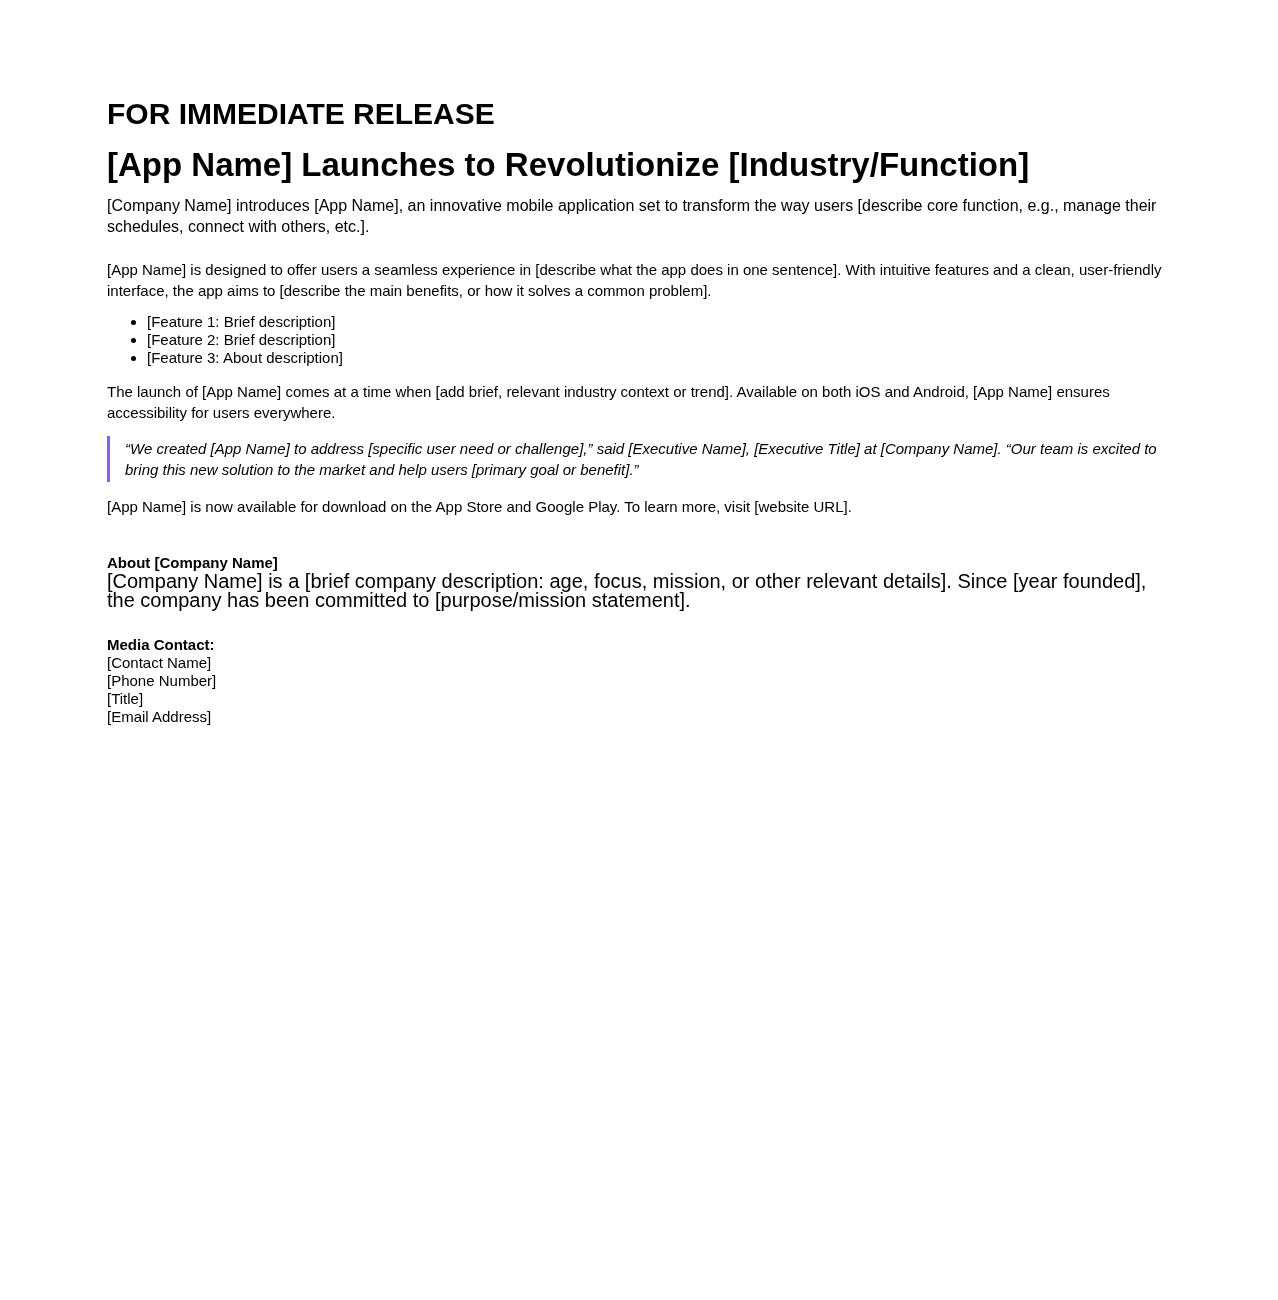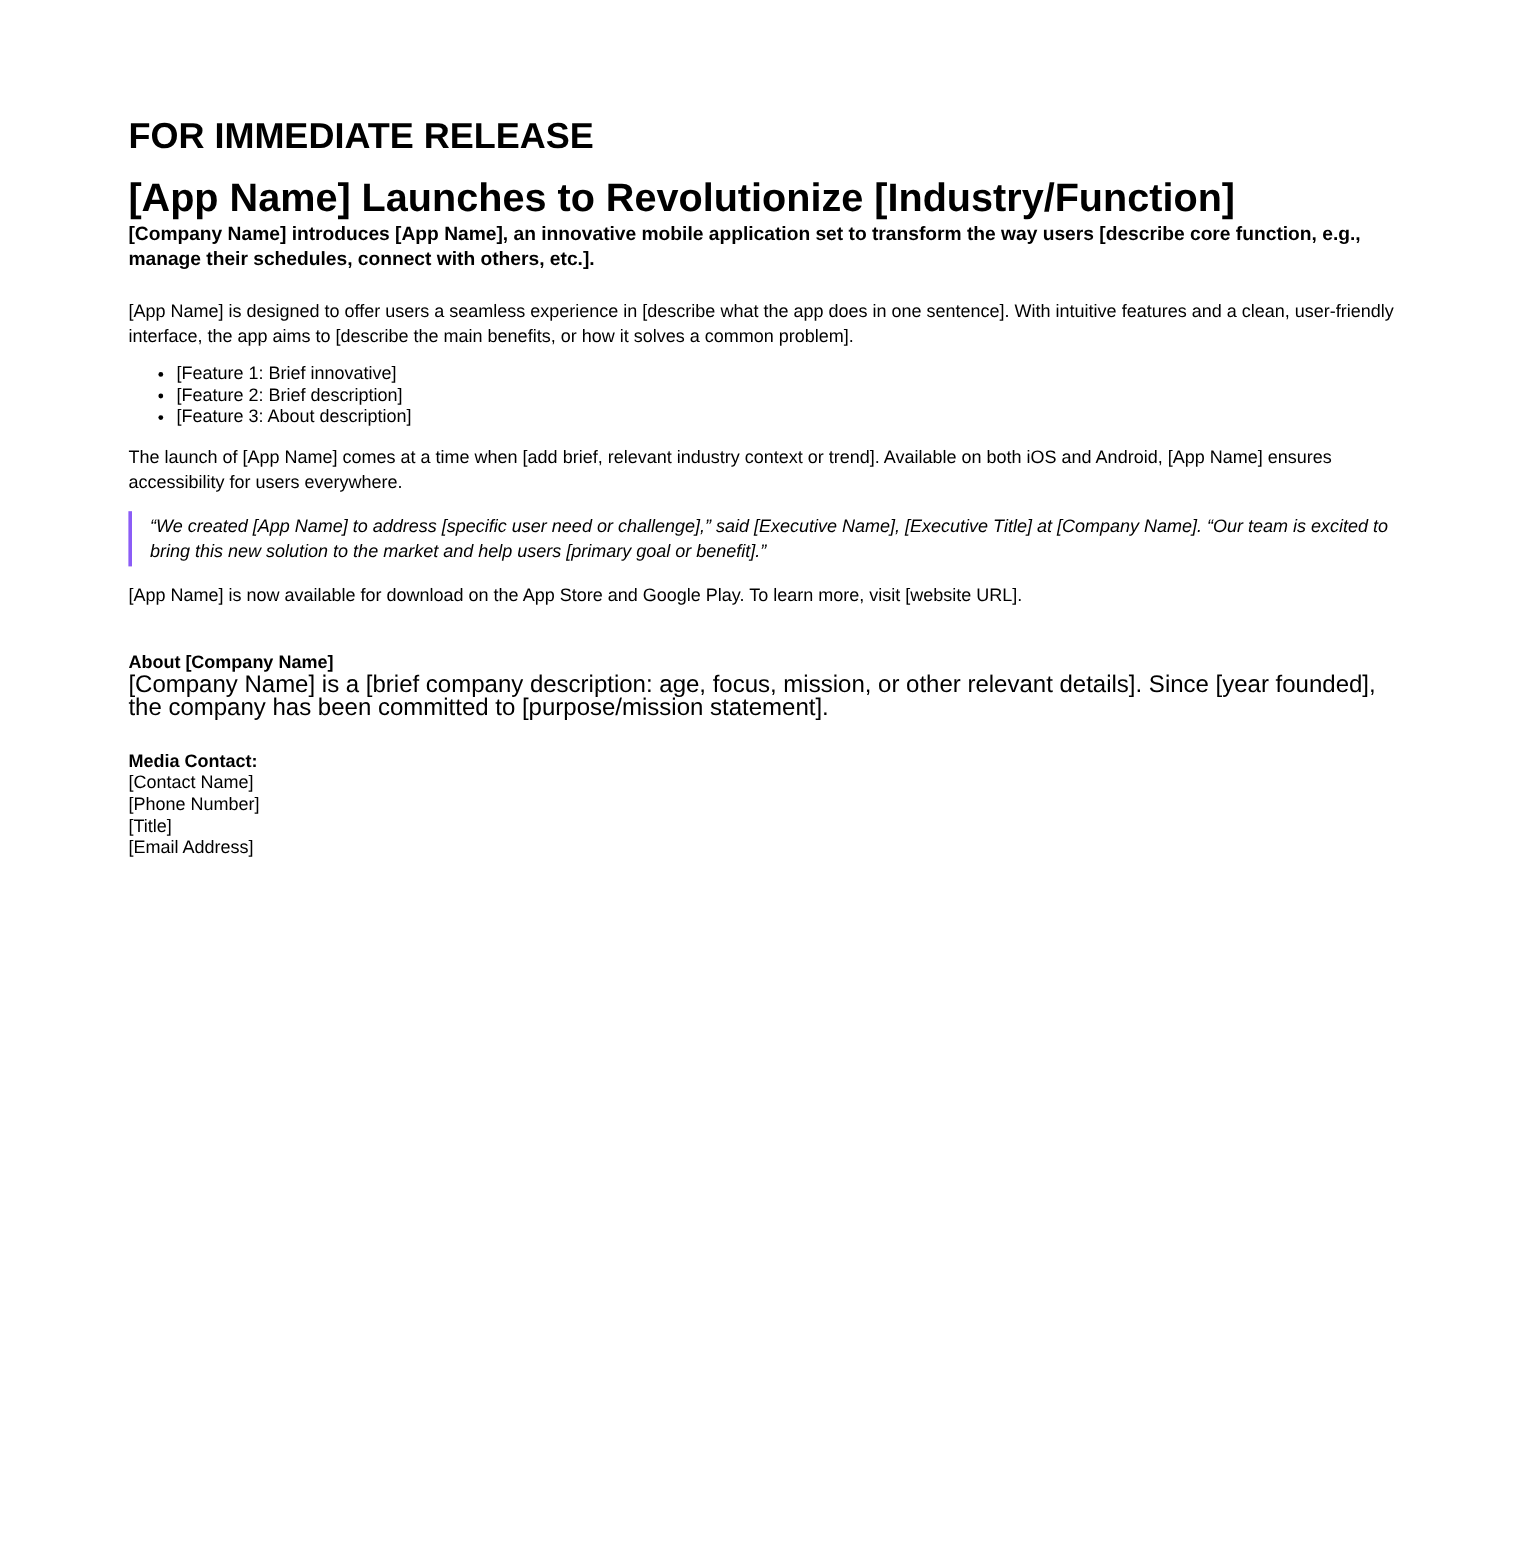--- a/index.html
+++ b/index.html
@@ -20,31 +20,31 @@
   .release-label {
     font-size: 30px;
     line-height: 36px;
     font-weight: bold;
     margin: 0 0 13px 0;
   }
   .headline {
     font-size: 33px;
     line-height: 40px;
     font-weight: bold;
-    margin: 0 0 0 0;
+    margin: 0 0 10px 0;
   }
   .dateline {
     font-size: 15px;
     line-height: 20px;
     margin: 0 0 24px 0;
   }
   .lead {
     font-size: 16px;
     line-height: 21px;
-    font-weight: bold;
+    font-weight: normal;
     margin: 0 0 22px 0;
   }
   p.body {
     font-size: 15px;
     line-height: 21px;
     margin: 0 0 12px 0;
   }
   p.launch { margin: 0 0 13px 0; }
   ul.features {
     font-size: 15px;
@@ -90,21 +90,21 @@
 
   <h2 class="headline">[App Name] Launches to Revolutionize [Industry/Function]</h2>
 
 
   <p class="lead">[Company Name] introduces [App Name], an innovative mobile application set to transform the way users [describe core function, e.g., manage their schedules, connect with others, etc.].</p>
 
   <p class="body">[App Name] is designed to offer users a seamless experience in [describe what the app does in one sentence]. With intuitive features and a clean, user-friendly interface, the app aims to [describe the main benefits, or how it solves a common problem].</p>
 
 
   <ul class="features">
-    <li>[Feature 1: Brief innovative]</li>
+    <li>[Feature 1: Brief description]</li>
     <li>[Feature 2: Brief description]</li>
     <li>[Feature 3: About description]</li>
   </ul>
 
   <p class="body launch">The launch of [App Name] comes at a time when [add brief, relevant industry context or trend]. Available on both iOS and Android, [App Name] ensures accessibility for users everywhere.</p>
 
   <blockquote class="quote">“We created [App Name] to address [specific user need or challenge],” said [Executive Name], [Executive Title] at [Company Name]. “Our team is excited to bring this new solution to the market and help users [primary goal or benefit].”</blockquote>
 
   <p class="body download">[App Name] is now available for download on the App Store and Google Play. To learn more, visit [website URL].</p>
 

